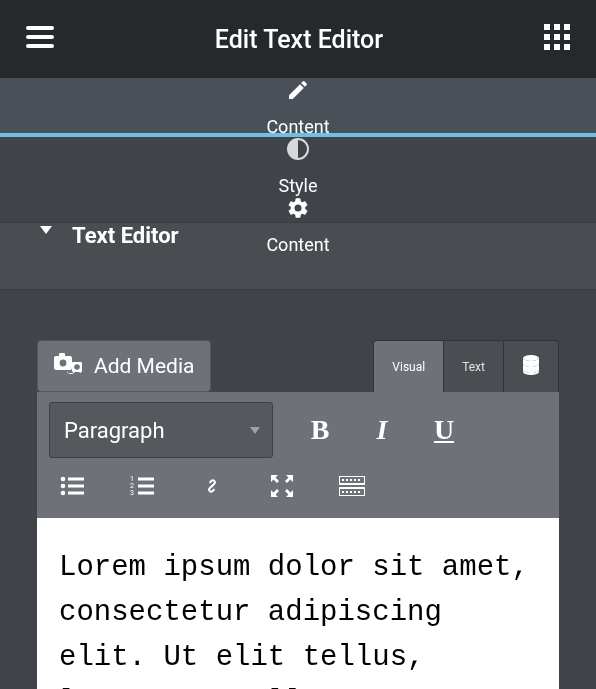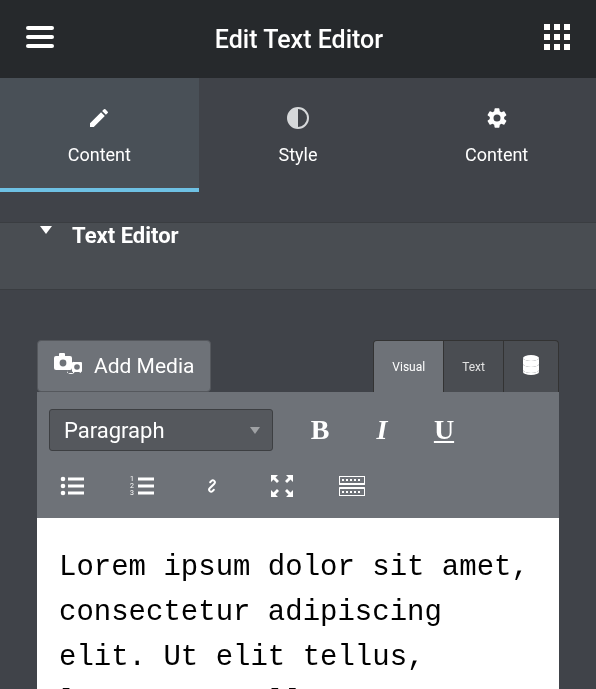--- a/index.html
+++ b/index.html
@@ -27,20 +27,21 @@
     font-weight: 500;
     text-align: center;
   }
   .icon-btn { cursor: pointer; }
 
   
   .tabs {
     height: 114px;
     background: #404349;
     display: flex;
+    flex-direction: column;
   }
   .tab {
     flex: 1;
     display: flex;
     flex-direction: column;
     align-items: center;
     justify-content: center;
     gap: 14px;
     cursor: pointer;
     position: relative;
@@ -142,21 +143,21 @@
   .toolbar-row {
     display: flex;
     align-items: center;
     gap: 32px;
     height: 56px;
   }
   .format-select {
     background: #55585d;
     border: 1px solid #3d3f42;
     border-radius: 3px;
-    height: 42px;
+    height: 56px;
     display: flex;
     align-items: center;
     padding: 0 38px 0 14px;
     color: #fff;
     font-size: 22px;
     position: relative;
     cursor: pointer;
     min-width: 224px;
   }
   .format-select .sel-caret {

